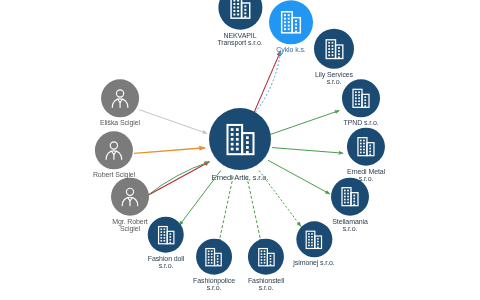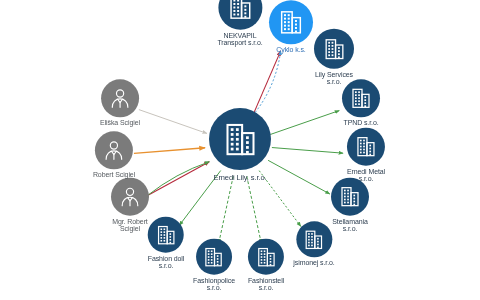--- a/index.html
+++ b/index.html
@@ -105,21 +105,21 @@
               <rect x="9.2" y="14" width="1.7" height="1.7" fill="#ffffff" stroke="none"></rect>
               <rect x="6" y="17" width="1.7" height="1.7" fill="#ffffff" stroke="none"></rect>
               <rect x="9.2" y="17" width="1.7" height="1.7" fill="#ffffff" stroke="none"></rect>
               <rect x="15.4" y="10" width="1.7" height="1.7" fill="#ffffff" stroke="none"></rect>
               <rect x="15.4" y="13" width="1.7" height="1.7" fill="#ffffff" stroke="none"></rect>
               <rect x="15.4" y="16" width="1.7" height="1.7" fill="#ffffff" stroke="none"></rect>
               <rect x="15.4" y="19" width="1.7" height="1.7" fill="#ffffff" stroke="none"></rect>
             </g>
           </svg>
         </div>
-        <div class="node-label " style="font-size: 7.5px; margin-top: 4px;">Ernedi Lily, s.r.o.</div>
+        <div class="node-label " style="font-size: 7.5px; margin-top: 4px;">Ernedi Artic, s.r.o.</div>
       </div>
       <div class="node" style="left: 240px; top: 16px;">
         <div class="node-circle" style="width: 44px; height: 44px; background: rgb(27, 75, 115);">
           <svg width="28" height="28" viewBox="0 0 24 24">
             <g fill="none" stroke="#ffffff" stroke-width="1.25">
               <rect x="4" y="3" width="9" height="18"></rect>
               <rect x="13" y="8" width="7" height="13"></rect>
               <rect x="6" y="5" width="1.7" height="1.7" fill="#ffffff" stroke="none"></rect>
               <rect x="9.2" y="5" width="1.7" height="1.7" fill="#ffffff" stroke="none"></rect>
               <rect x="6" y="8" width="1.7" height="1.7" fill="#ffffff" stroke="none"></rect>

